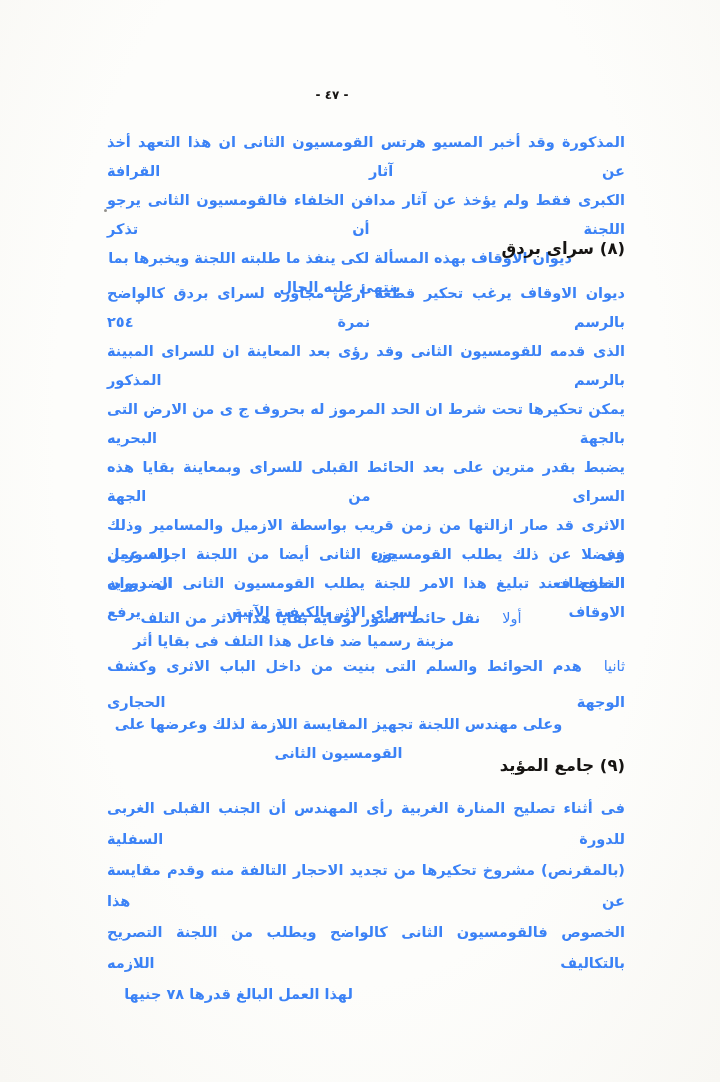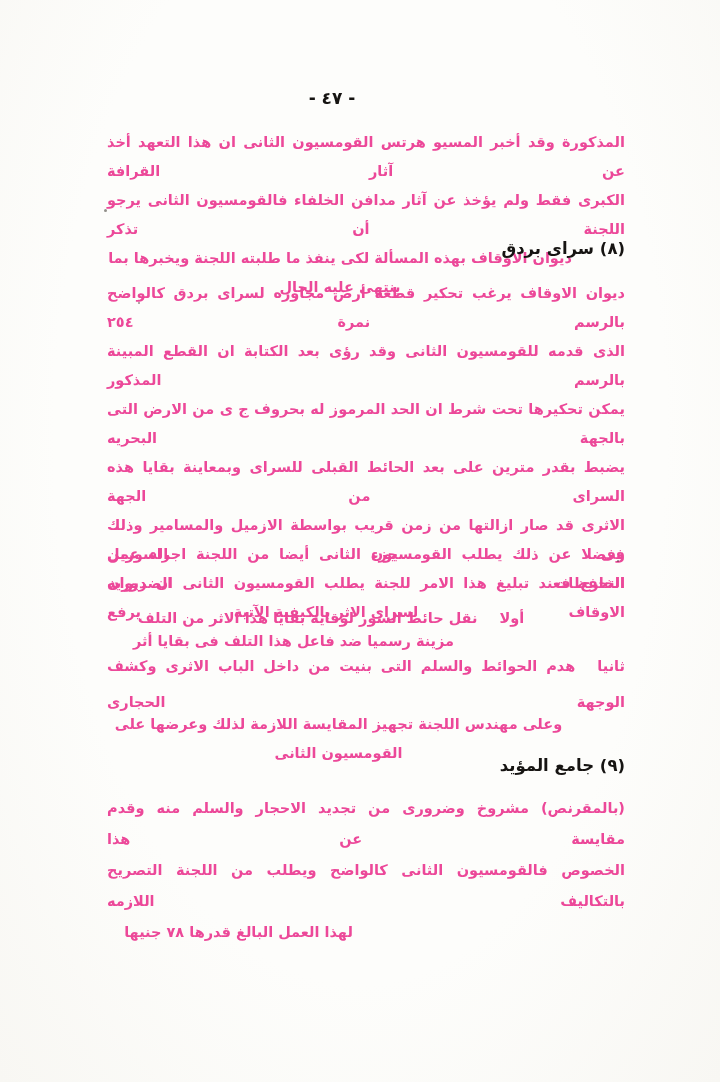--- a/index.html
+++ b/index.html
@@ -19,36 +19,36 @@
   .page {
     position: absolute;
     inset: 0;
   }
   .page-number {
     position: absolute;
     top: 88px;
     left: 0;
     width: 664px;
     text-align: center;
-    font-size: 17px;
+    font-size: 12px;
     font-weight: bold;
     letter-spacing: 2px;
   }
   .block {
     position: absolute;
     left: 95px;
     width: 530px;
   }
   .line {
     direction: rtl;
     font-size: 14.5px;
     font-weight: bold;
     line-height: 29px;
     white-space: normal;
-    color: #ec4899;
+    color: #3b82f6;
     margin-left: 12px;
   }
   .line.full {
     text-align: justify;
     text-align-last: justify;
   }
   .line.end {
     text-align: center;
   }
   .line.center {
@@ -58,21 +58,21 @@
     position: absolute;
     left: 95px;
     width: 530px;
     text-align: right;
     font-size: 16.5px;
     font-weight: bold;
     line-height: 26px;
   }
   .marker {
     margin-left: 22px;
-    font-weight: bold;
+    font-weight: normal;
   }
   .indent-100 { padding-left: 0; padding-right: 52px; }
   .indent-145 { padding-right: 145px; }
   .indent-80  { padding-right: 80px; }
   .indent-70  { padding-right: 70px; }
   .indent-55  { padding-right: 55px; }
   .indent-255 { padding-right: 255px; }
   .speckle {
     position: absolute;
     border-radius: 50%;
@@ -90,21 +90,21 @@
   <div class="block" style="top:128px">
     <div class="line full">المذكورة وقد أخبر المسيو هرتس القومسيون الثانى ان هذا التعهد أخذ عن آثار القرافة</div>
     <div class="line full">الكبرى فقط ولم يؤخذ عن آثار مدافن الخلفاء فالقومسيون الثانى يرجو اللجنة أن تذكر</div>
     <div class="line end indent-100">ديوان الاوقاف بهذه المسألة لكى ينفذ ما طلبته اللجنة ويخبرها بما ينتهى عليه الحال</div>
   </div>
 
   <div class="heading" style="top:236px">(٨) سراى بردق</div>
 
   <div class="block" style="top:279px">
     <div class="line full">ديوان الاوقاف يرغب تحكير قطعة أرض مجاوره لسراى بردق كالواضح بالرسم نمرة ٢٥٤</div>
-    <div class="line full">الذى قدمه للقومسيون الثانى وقد رؤى بعد الكتابة ان القطع المبينة بالرسم المذكور</div>
+    <div class="line full">الذى قدمه للقومسيون الثانى وقد رؤى بعد المعاينة ان للسراى المبينة بالرسم المذكور</div>
     <div class="line full">يمكن تحكيرها تحت شرط ان الحد المرموز له بحروف ج ى من الارض التى بالجهة البحريه</div>
     <div class="line full">يضبط بقدر مترين على بعد الحائط القبلى للسراى وبمعاينة بقايا هذه السراى من الجهة</div>
     <div class="line full">الاثرى قد صار ازالتها من زمن قريب بواسطة الازميل والمسامير وذلك فى جزء السورين</div>
     <div class="line full">الخارج فعند تبليغ هذا الامر للجنة يطلب القومسيون الثانى ان ديوان الاوقاف يرفع</div>
     <div class="line end indent-145">مزينة رسميا ضد فاعل هذا التلف فى بقايا أثر</div>
   </div>
 
   <div class="block" style="top:540px">
     <div class="line full">وفضلا عن ذلك يطلب القومسيون الثانى أيضا من اللجنة اجراء عمل التحفظات الضروريه</div>
     <div class="line end indent-80">لسراى الاثر بالكيفية الآتية</div>
@@ -122,21 +122,22 @@
     </div>
   </div>
 
   <div class="block" style="top:710px">
     <div class="line end indent-55">وعلى مهندس اللجنة تجهيز المقايسة اللازمة لذلك وعرضها على القومسيون الثانى</div>
   </div>
 
   <div class="heading" style="top:753px">(٩) جامع المؤيد</div>
 
   <div class="block" style="top:793px">
-    <div class="line full" style="line-height:31px">(بالمقرنص) مشروخ وضرورى من تجديد الاحجار والسلم منه وقدم مقايسة عن هذا</div>
+    <div class="line full" style="line-height:31px">فى أثناء تصليح المنارة الغربية رأى المهندس أن الجنب القبلى الغربى للدورة السفلية</div>
+    <div class="line full" style="line-height:31px">(بالمقرنص) مشروخ تحكيرها من تجديد الاحجار التالفة منه وقدم مقايسة عن هذا</div>
     <div class="line full" style="line-height:31px">الخصوص فالقومسيون الثانى كالواضح ويطلب من اللجنة التصريح بالتكاليف اللازمه</div>
     <div class="line end indent-255" style="line-height:31px">لهذا العمل البالغ قدرها ٧٨ جنيها</div>
   </div>
 
   <div class="speckle" style="left:104px;top:209px;width:3px;height:3px"></div>
   <div class="speckle" style="left:617px;top:560px;width:2px;height:2px"></div>
   <div class="speckle" style="left:138px;top:302px;width:2px;height:2px"></div>
 
 </div>
 

